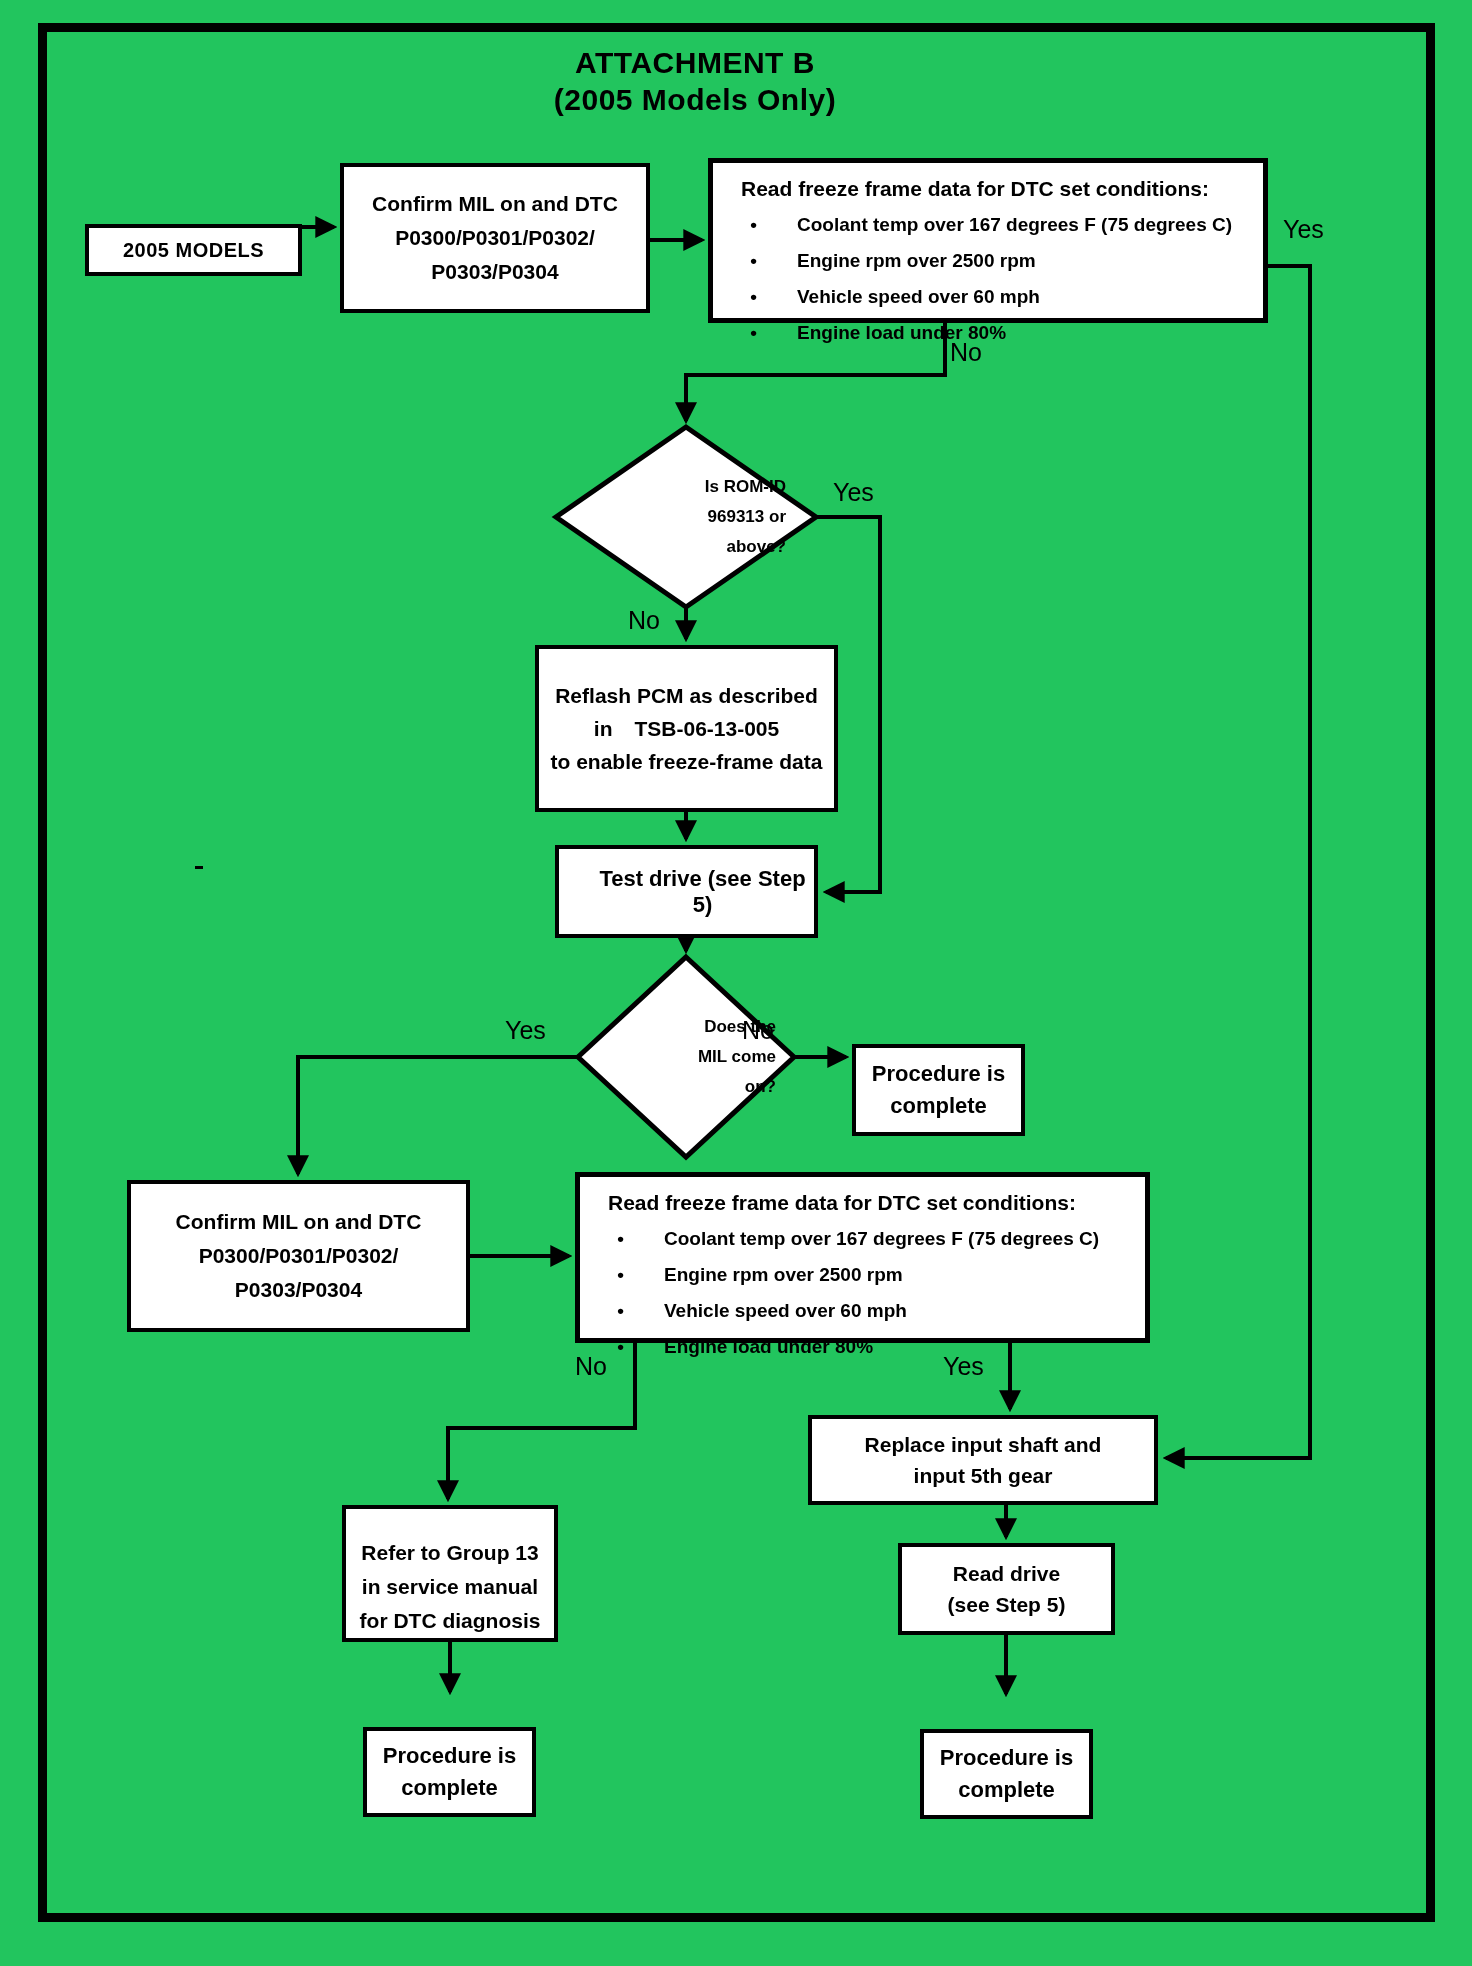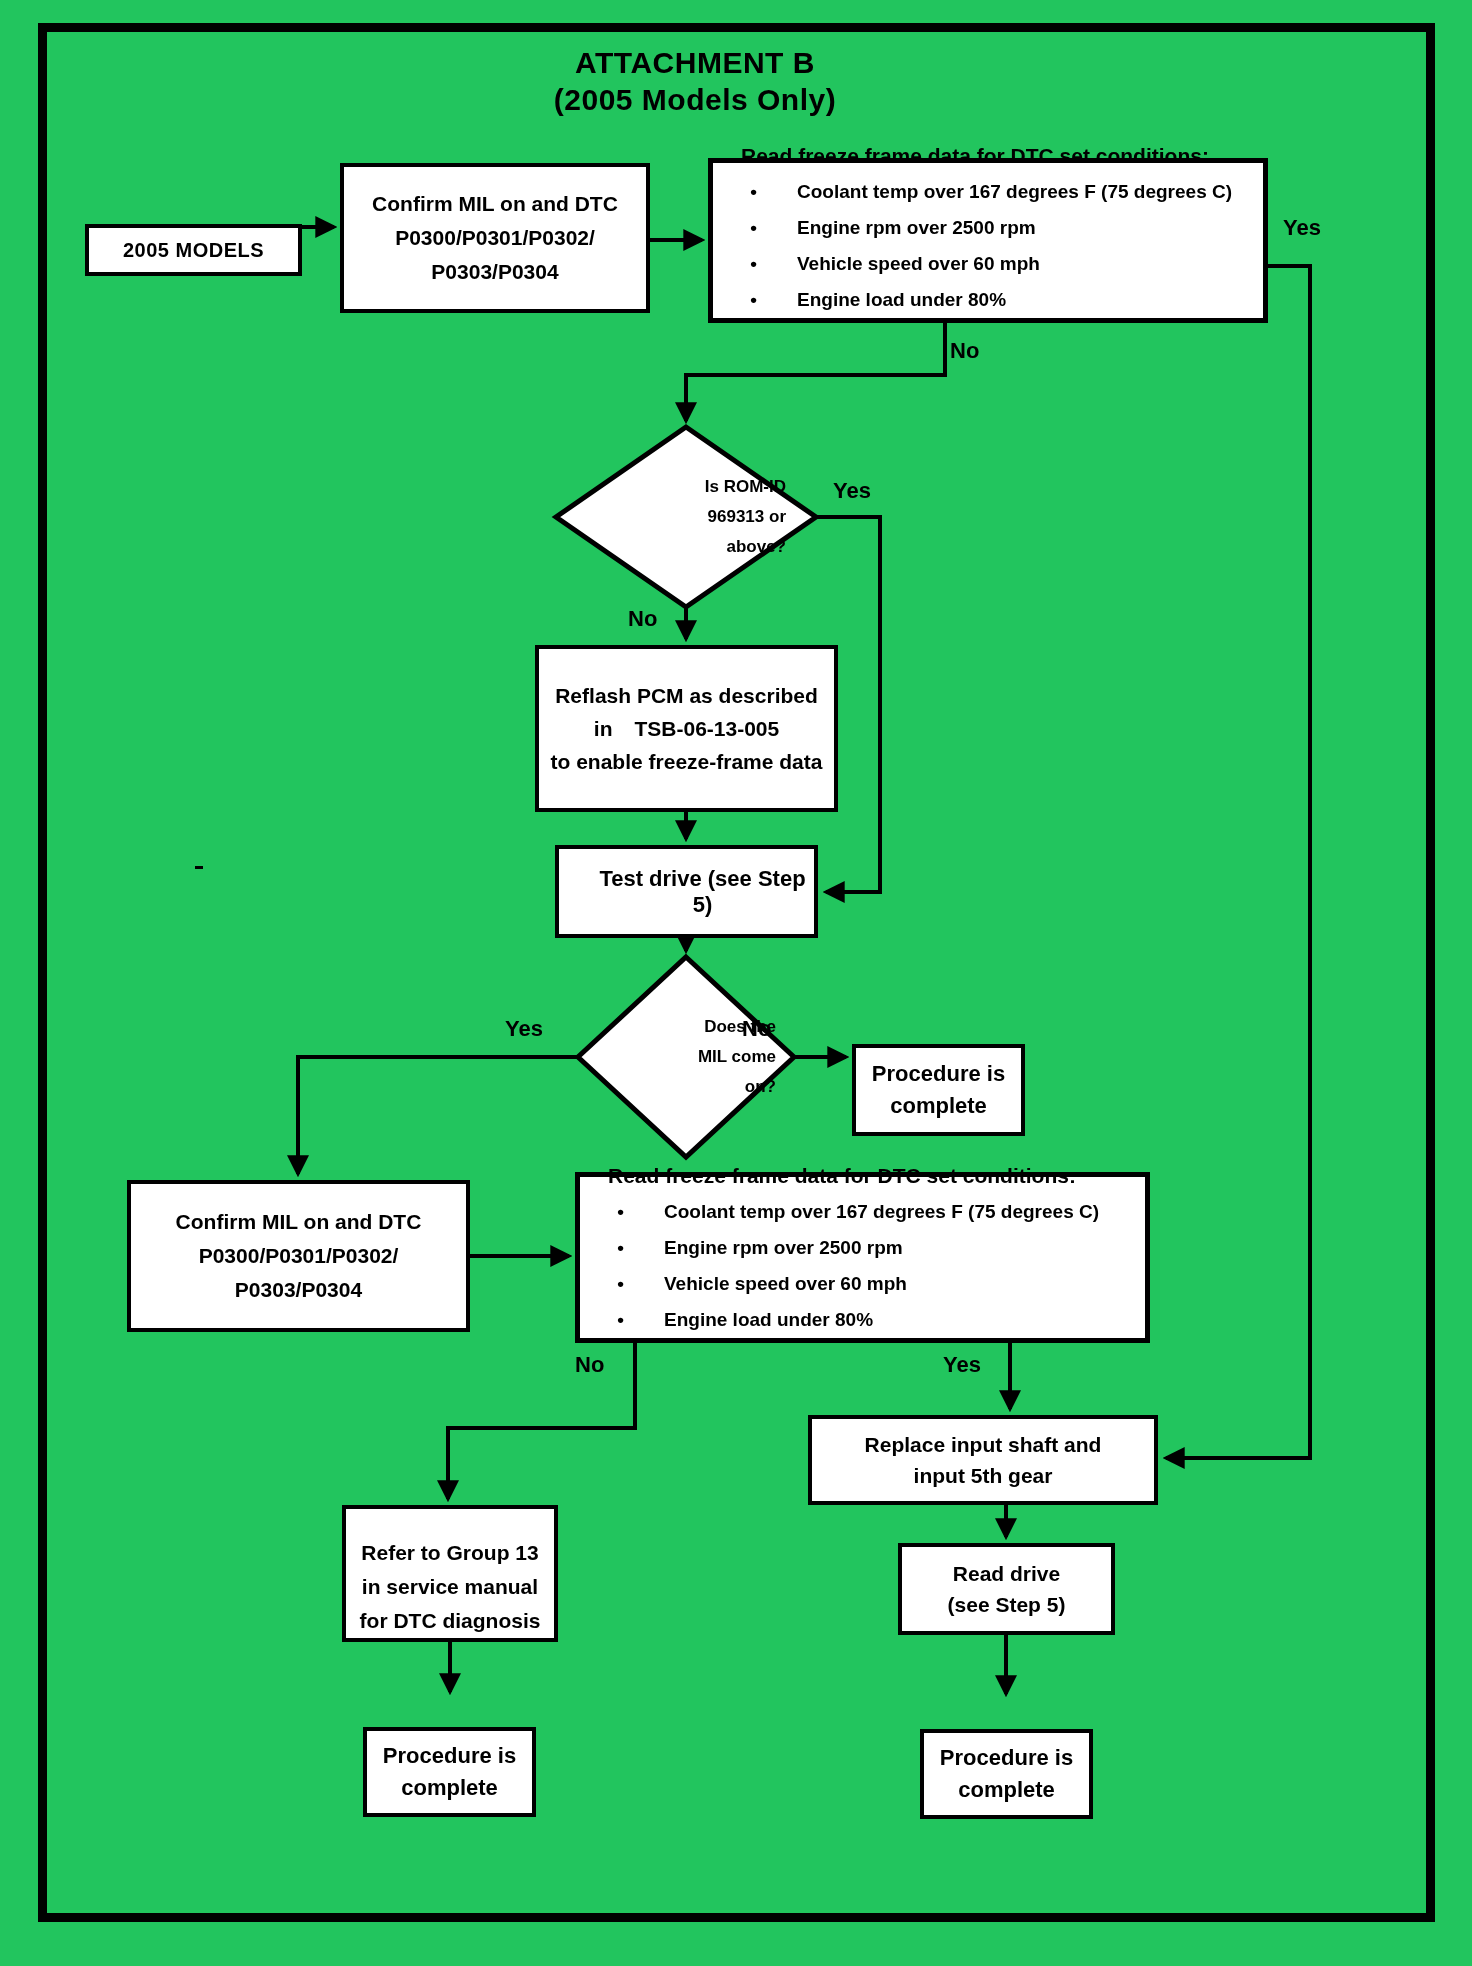--- a/index.html
+++ b/index.html
@@ -22,21 +22,21 @@
   }
   svg.wires{position:absolute;left:0;top:0;z-index:1;}
   .box{
     position:absolute;z-index:2;background:#fff;
     border:4px solid #000;box-sizing:border-box;
     display:flex;flex-direction:column;justify-content:center;align-items:center;
     text-align:center;font-weight:bold;
   }
   .b-start{left:85px;top:200px;width:217px;height:52px;font-size:20px;letter-spacing:.5px;margin-top:24px;}
   .b-confirm1{left:340px;top:163px;width:310px;height:150px;font-size:21px;line-height:34px;}
-  .b-freeze{border-width:5px;align-items:stretch;justify-content:flex-end;
+  .b-freeze{border-width:5px;align-items:stretch;justify-content:space-between;
     text-align:left;padding:8px 0 0 0;font-size:20px;line-height:36px;}
   .b-freeze1{left:708px;top:158px;width:560px;height:165px;}
   .b-freeze2{left:575px;top:1172px;width:575px;height:171px;}
   .fz-title{padding-left:28px;font-size:21px;}
   .fz-row{display:flex;font-size:19px;}
   .fz-bullet{width:44px;text-align:right;flex:0 0 44px;}
   .fz-text{padding-left:40px;}
   .b-reflash{left:535px;top:645px;width:303px;height:167px;font-size:21px;line-height:33px;}
   .b-testdrive1{left:555px;top:845px;width:263px;height:93px;font-size:22px;padding-left:32px;}
   .b-proc{font-size:22px;line-height:32px;margin-top:29px;}
@@ -47,21 +47,21 @@
   .b-testdrive2{left:898px;top:1543px;width:217px;height:92px;font-size:21px;line-height:31px;}
   .b-proc2{left:920px;top:1700px;width:173px;height:90px;}
   .b-proc3{left:363px;top:1698px;width:173px;height:90px;}
   .dia-label{
     position:absolute;z-index:3;text-align:right;font-weight:bold;
     font-size:17px;line-height:30px;
   }
   .dl-rom{left:586px;top:472px;width:200px;}
   .dl-mil{left:596px;top:1012px;width:180px;}
   .edge-label{
-    position:absolute;z-index:3;font-weight:bold;font-size:22px;
+    position:absolute;z-index:3;font-weight:normal;font-size:25px;
   }
   .el-freeze1-yes{left:1283px;top:215px;}
   .el-freeze1-no{left:950px;top:338px;}
   .el-romid-yes{left:833px;top:478px;}
   .el-romid-no{left:628px;top:606px;}
   .el-mil-yes{left:505px;top:1016px;}
   .el-mil-no{left:742px;top:1016px;}
   .el-freeze2-no{left:575px;top:1352px;}
   .el-freeze2-yes{left:943px;top:1352px;}
   .gap{margin-right:22px;}

